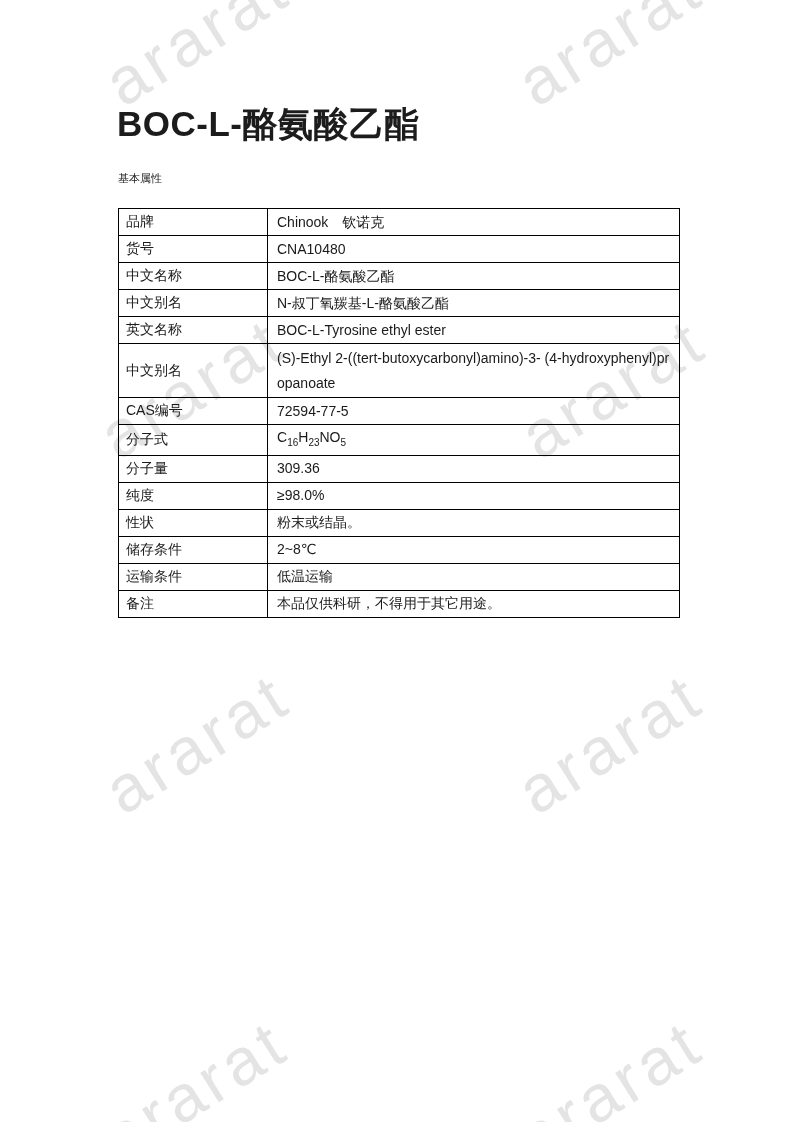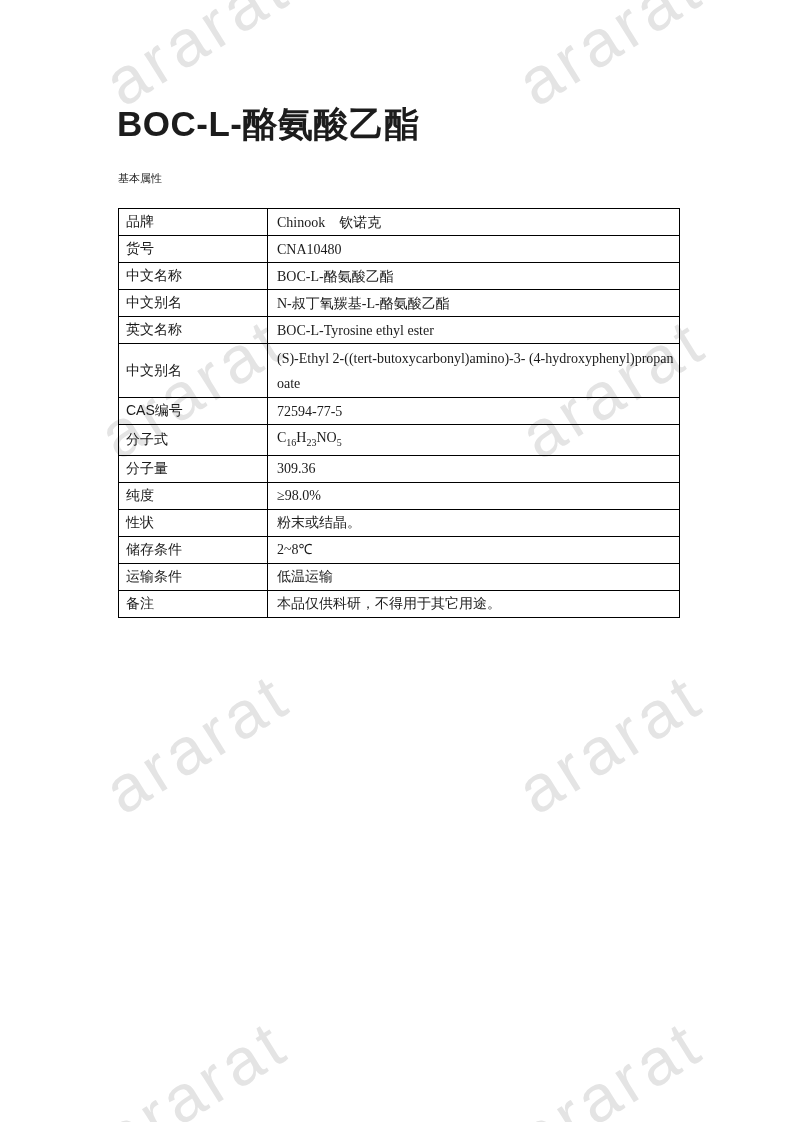--- a/index.html
+++ b/index.html
@@ -67,21 +67,20 @@
   .props-table td.lbl {
     width: 149px;
     padding-left: 7px;
     padding-right: 8px;
   }
   .props-table td.val {
     padding-left: 9px;
     padding-right: 5px;
     word-break: break-all;
     line-height: 25px;
-    font-family: Liberation Serif, serif;
   }
   .props-table tr.tall td { height: 54px; }
   sub { font-size: 10px; }
 </style>
 </head>
 <body>
 
 <div class="wm-layer">
   <div class="wm wm-r1c1">ararat</div>
   <div class="wm wm-r1c2">ararat</div>

